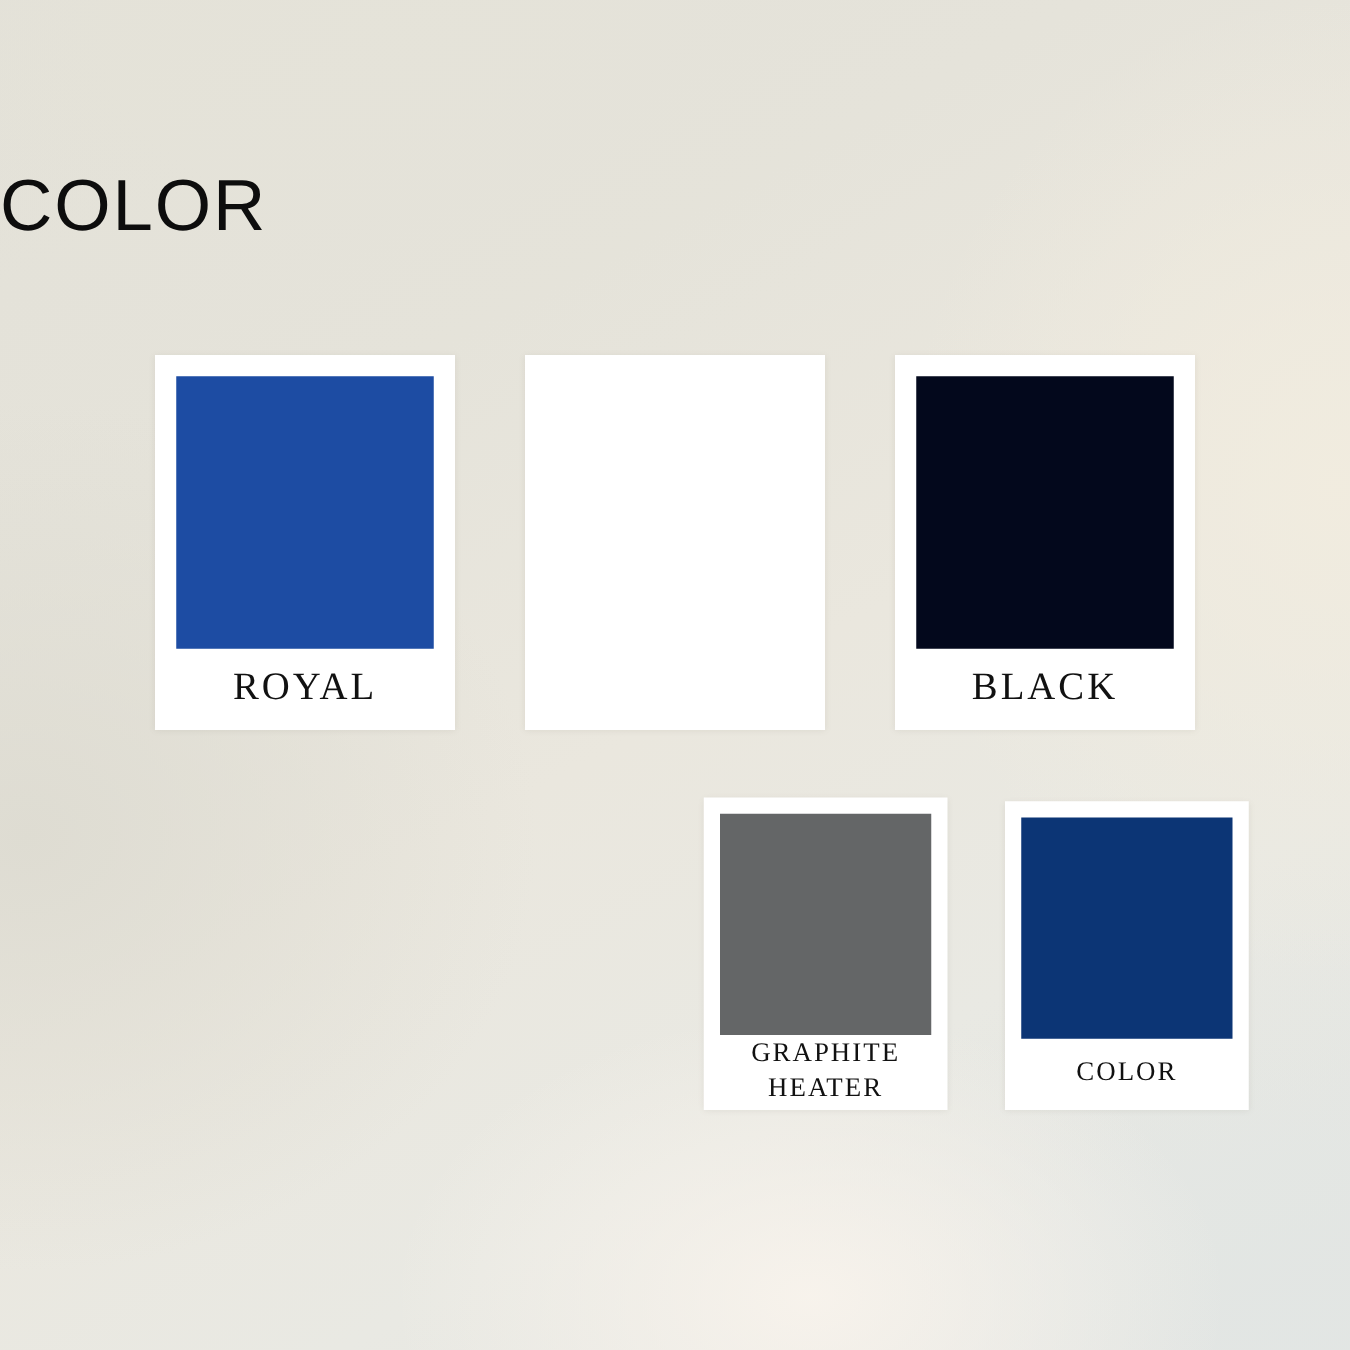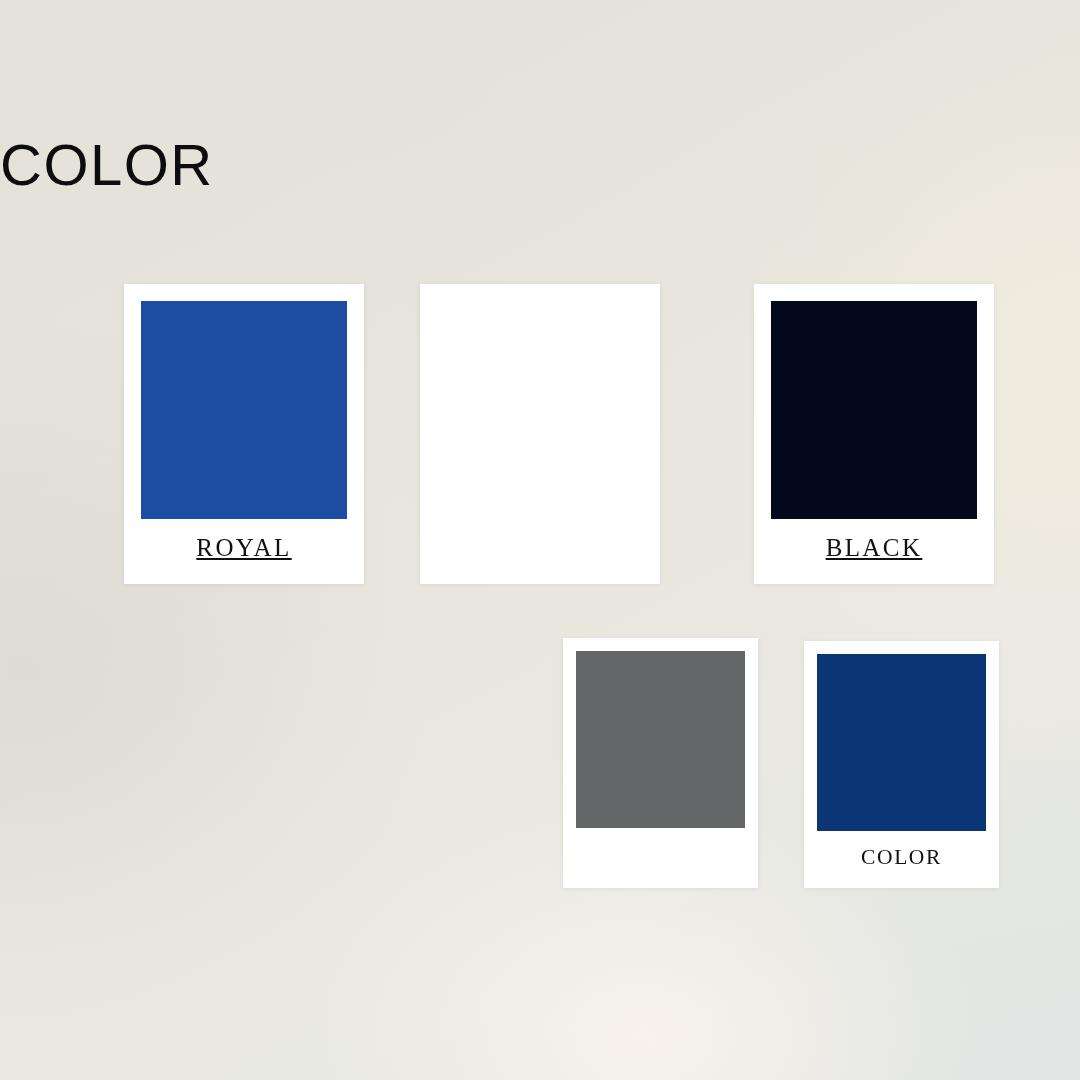--- a/index.html
+++ b/index.html
@@ -79,25 +79,24 @@
     width: 240px;
     height: 300px;
     top: 284px;
     padding: 17px 17px 0 17px;
   }
   .row1 .chip {
     width: 206px;
     height: 218px;
   }
   .row1 .card-label {
-    font-size: 25px;
+    font-size: 31px;
     letter-spacing: 2.4px;
     line-height: 1.14;
     padding-bottom: 6px;
-    text-decoration: underline;
   }
 
   
   .row2 {
     width: 195px;
     height: 247px;
     top: 641px;
     padding: 13px 13px 0 13px;
   }
   .row2 .chip {
@@ -111,21 +110,21 @@
     padding-bottom: 3px;
   }
   .row2.tall {
     height: 250px;
     top: 638px;
   }
 
   
   .c1r1 { left: 124px; }
   .c2r1 { left: 420px; }
-  .c3r1 { left: 754px; }
+  .c3r1 { left: 716px; }
 
   .c1r2 { left: 81px; }
   .c2r2 { left: 322px; }
   .c3r2 { left: 563px; }
   .c4r2 { left: 804px; }
 </style>
 </head>
 <body>
 
 <div id="backdrop"></div>
@@ -145,20 +144,22 @@
 
   <div class="card row1 c3r1">
     <div class="chip" style="background-color: rgb(3, 8, 28);"></div>
     <div class="card-label">BLACK</div>
   </div>
 
 
 
   <div class="card row2 tall c3r2">
     <div class="chip" style="background-color: rgb(100, 102, 103);"></div>
+    <div class="card-label">GRAPHITE
+HEATER</div>
   </div>
 
   <div class="card row2 c4r2">
     <div class="chip" style="background-color: rgb(12, 53, 117);"></div>
     <div class="card-label">COLOR</div>
   </div>
 
 </div>
 
 </body></html>

